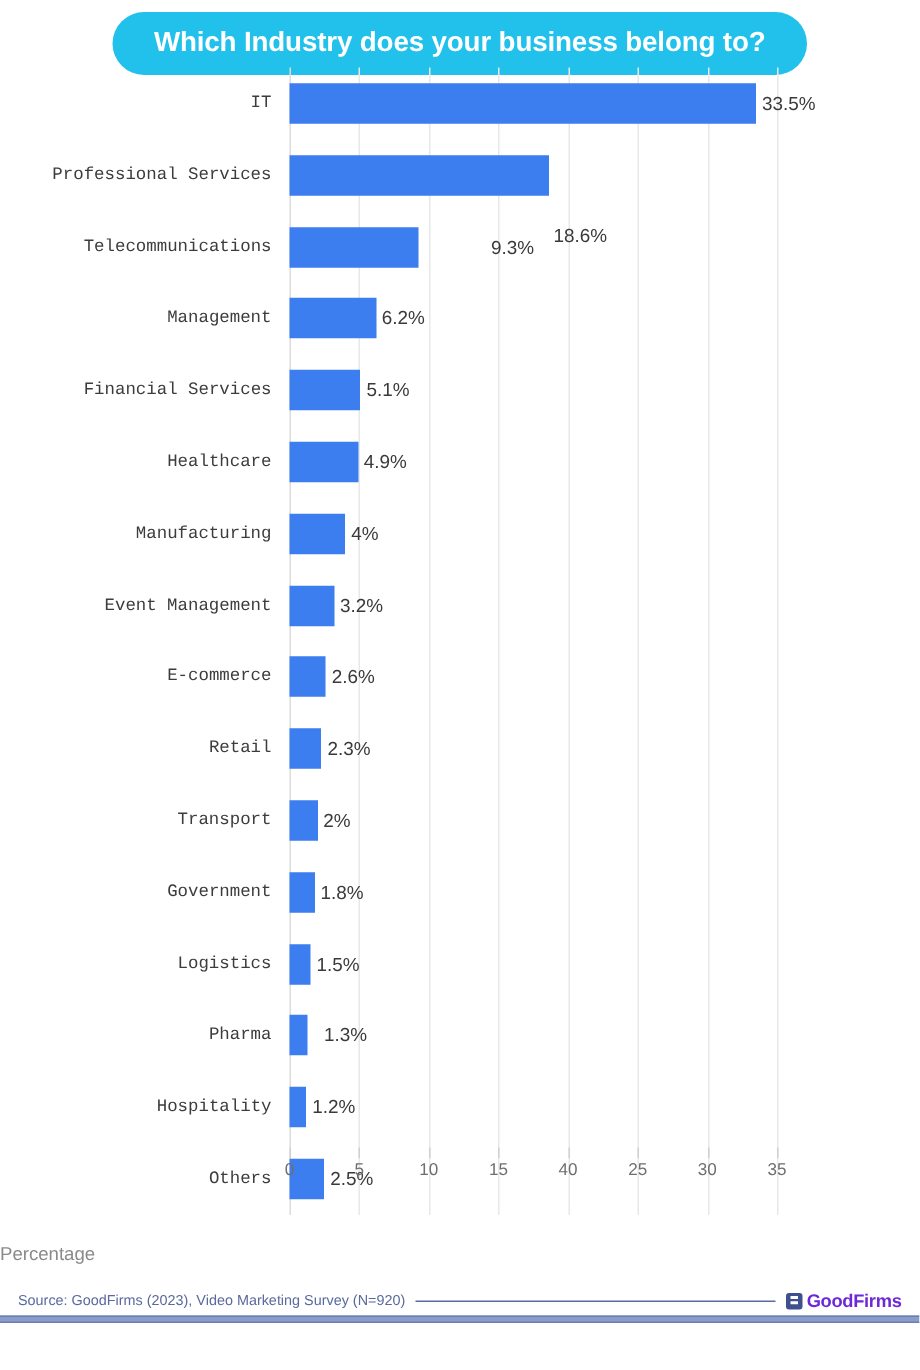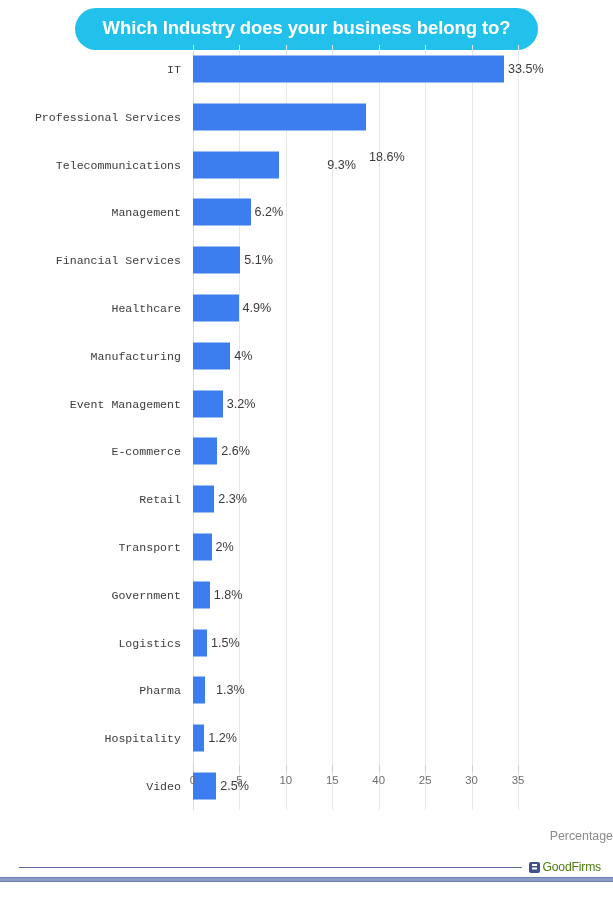--- a/index.html
+++ b/index.html
@@ -121,21 +121,21 @@
     top: 9px;
     transform: translateX(-50%);
     font-size: 11.4px;
     color: #6e6e6e;
   }
   #xaxis-title {
     position: absolute;
     left: 0;
     top: 829px;
     width: 613px;
-    text-align: right;
+    text-align: left;
     font-size: 12.4px;
     color: #8a8a8a;
   }
 
   
   #footer {
     position: absolute;
     left: 0;
     top: 855px;
     width: 613px;
@@ -172,22 +172,22 @@
   #brand-mark::after {
     content: "";
     position: absolute;
     left: 3px; top: 2.5px;
     width: 5px; height: 2px;
     background: #ffffff;
     box-shadow: 0 3.5px 0 0 #ffffff;
   }
   #brand-name {
     font-size: 12.2px;
-    font-weight: normal;
-    color: #4d7c0f;
+    font-weight: bold;
+    color: #6d28d9;
     letter-spacing: -0.2px;
   }
   #bottom-bar {
     position: absolute;
     left: 0;
     top: 877px;
     width: 613px;
     height: 5px;
     background: #8a9cc8;
     border-top: 1px solid #6b7fb3;
@@ -281,21 +281,21 @@
         <div class="rowlabel">Pharma</div>
         <div class="bar" style="width: 12.0714px; background: rgb(60, 125, 240);"></div>
         <div class="barval" style="left: 19px;">1.3%</div>
       </div>
       <div class="row" style="top: 669.375px; height: 47.8125px;">
         <div class="rowlabel">Hospitality</div>
         <div class="bar" style="width: 11.1429px; background: rgb(60, 125, 240);"></div>
         <div class="barval" style="left: 11.1429px;">1.2%</div>
       </div>
       <div class="row" style="top: 717.188px; height: 47.8125px;">
-        <div class="rowlabel">Video</div>
+        <div class="rowlabel">Others</div>
         <div class="bar" style="width: 23.2143px; background: rgb(60, 125, 240);"></div>
         <div class="barval" style="left: 23.2143px;">2.5%</div>
       </div>
     </div>
 </div>
 
 <div id="axis">
     <div class="tick" style="left: 0px;"></div>
     <div class="ticklabel" style="left: 0px;">0</div>
     <div class="tick" style="left: 46.4286px;"></div>
@@ -309,19 +309,20 @@
     <div class="tick" style="left: 232.143px;"></div>
     <div class="ticklabel" style="left: 232.143px; text-align: center;">25</div>
     <div class="tick" style="left: 278.571px;"></div>
     <div class="ticklabel" style="left: 278.571px;">30</div>
     <div class="tick" style="left: 325px;"></div>
     <div class="ticklabel" style="left: 325px;">35</div>
   </div>
 <div id="xaxis-title">Percentage</div>
 
 <div id="footer">
+  <span id="source-text">Source: GoodFirms (2023), Video Marketing Survey (N=920)</span>
   <span id="footer-rule"></span>
   <span id="brand">
     <span id="brand-mark"></span>
     <span id="brand-name">GoodFirms</span>
   </span>
 </div>
 <div id="bottom-bar"></div>
 
 </body></html>

